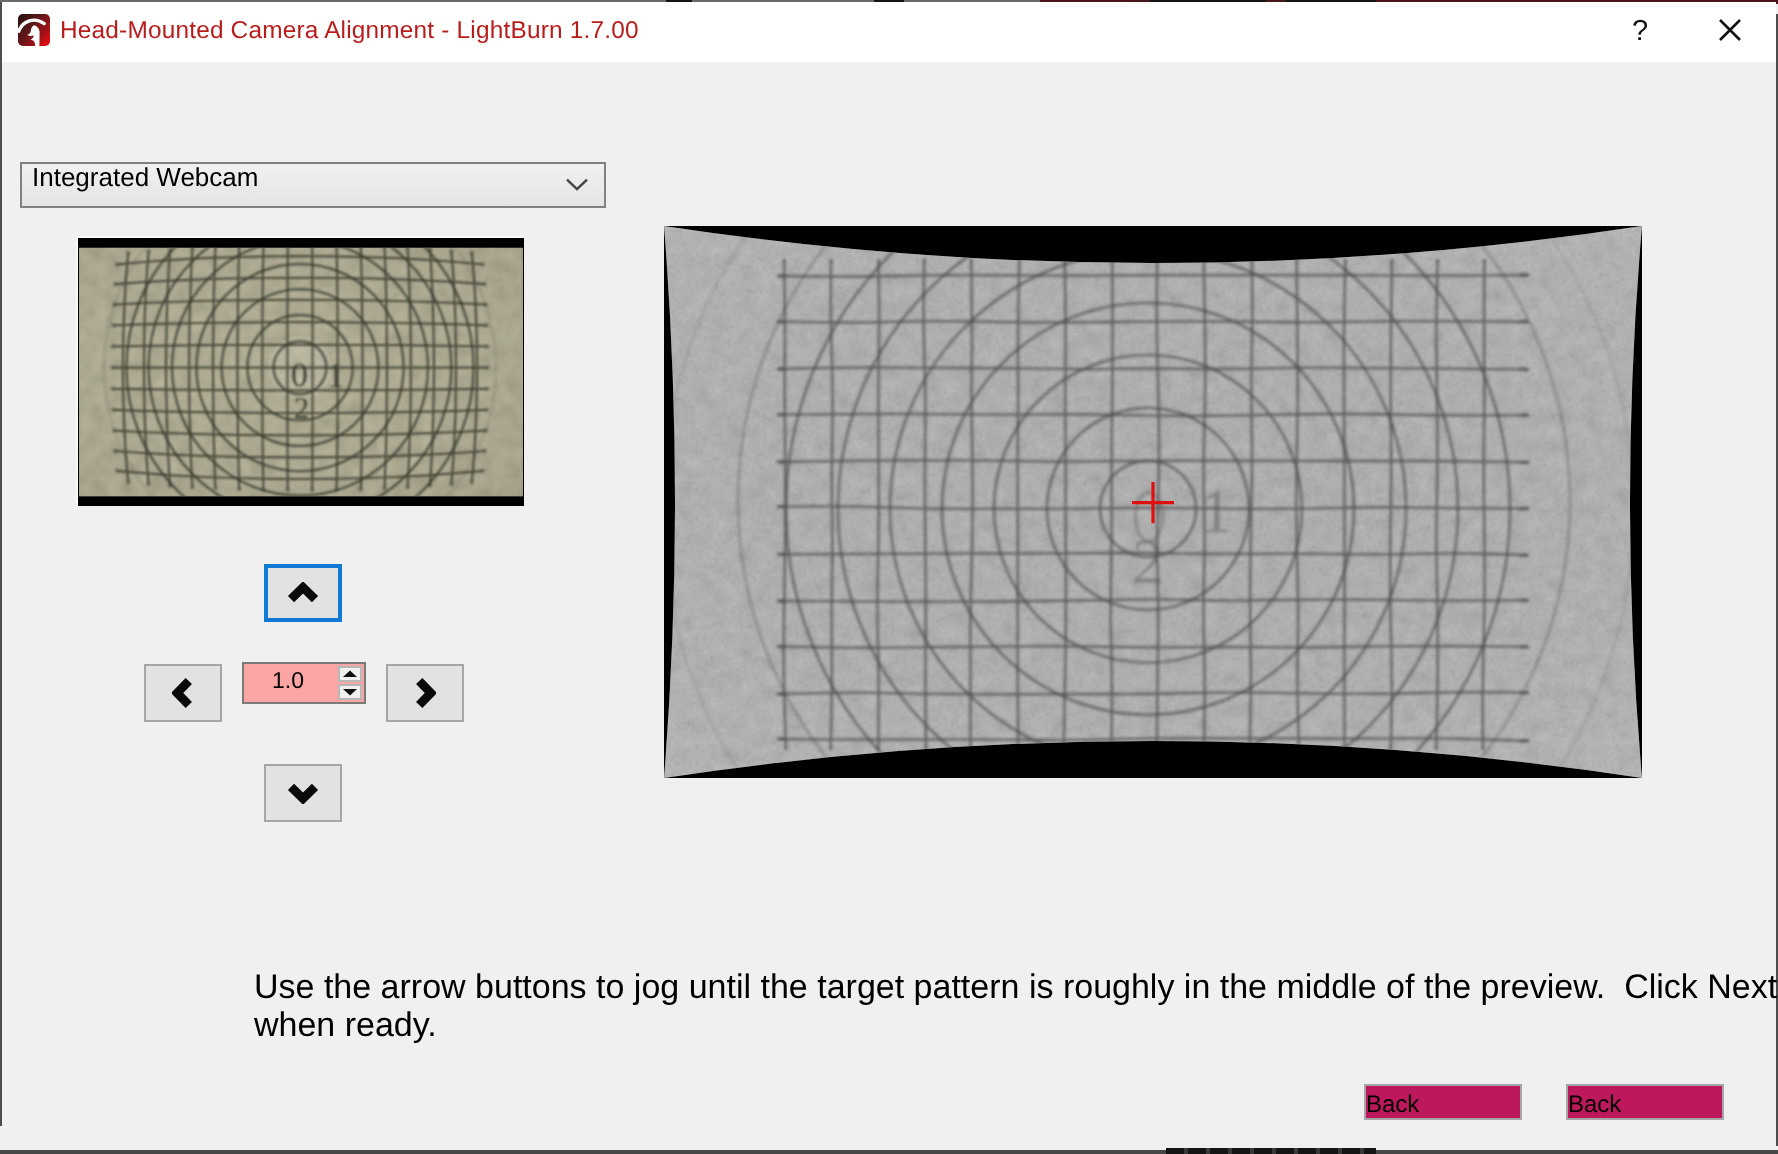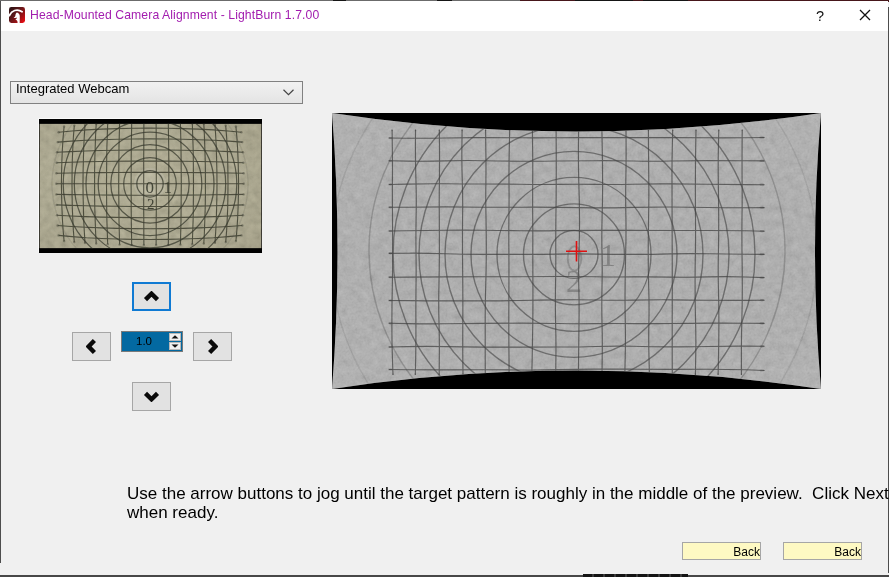--- a/index.html
+++ b/index.html
@@ -1,19 +1,19 @@
 <!DOCTYPE html>
 <html><head><meta charset="utf-8"><style>
 html,body{margin:0;padding:0}
 body{width:889px;height:577px;position:relative;overflow:hidden;
   background:#f0f0f0;font-family:"Liberation Sans",sans-serif;}
 .abs{position:absolute}
 
 #titlebar{left:1px;top:1px;width:887px;height:30px;background:#fff}
-#tl{left:30px;top:8.5px;font-size:12.2px;color:#a21caf;letter-spacing:.1px;line-height:1}
+#tl{left:30px;top:8.5px;font-size:12.2px;color:#b91c1c;letter-spacing:.1px;line-height:1}
 #qm{left:811px;top:8px;width:18px;height:18px;font-size:14.5px;color:#111;text-align:center}
 #brd-l{left:0;top:1px;width:1px;height:562px;background:#4d4d4d}
 #brd-r{left:888px;top:7px;width:1px;height:566px;background:#4d4d4d}
 #brd-b{left:0;top:575px;width:889px;height:1.6px;background:#474747}
 #brd-t{left:0;top:0;width:889px;height:1px;background:#6b6b6b}
 #brd-t2{left:520px;top:0;width:369px;height:2px;background:#46161a}
 .frag{background:#151515;height:2px;top:0}
 
 #combo{left:10px;top:81px;width:291px;height:21px;border:1px solid #818181;
   background:linear-gradient(#f1f1f1,#e4e4e4);}
@@ -22,30 +22,30 @@
 #smallprev{left:39px;top:119px;width:223px;height:134px;background:#000;box-shadow:-1px -1px 0 #fafafa}
 #largeprev{left:332px;top:113px;width:489px;height:276px;background:#000}
 
 .jbtn{width:37px;height:27px;background:#e2e2e2;border:1px solid #a6a6a6;
   display:flex;align-items:center;justify-content:center}
 #jup{left:132px;top:282px;border:2px solid #0f7ad3;width:35px;height:25px}
 #jleft{left:72px;top:332px}
 #jright{left:193px;top:332px}
 #jdown{left:132px;top:382px}
 
-#spin{left:121px;top:331px;width:60px;height:19px;background:#0369a1;border:1px solid #7a7a7a}
+#spin{left:121px;top:331px;width:60px;height:19px;background:#fca5a5;border:1px solid #7a7a7a}
 #spin .val{position:absolute;left:0;top:4px;width:44px;text-align:center;font-size:11.5px;color:#000;line-height:1}
 #spin .btns{position:absolute;right:1px;top:1px;width:12px;height:17px}
 #spin .sb{position:absolute;left:0;width:12px;height:8px;background:#f0f0f0;border:1px solid #b8b8b8;box-sizing:border-box}
 #spin .sb.up{top:0}
 #spin .sb.dn{top:9px}
 
 #instr{left:127px;top:485px;font-size:17px;color:#000;line-height:1.1}
-.pbtn{width:77px;height:16px;background:#fef9c3;border:1px solid #a6a6a6;
-  text-align:right;font-size:12px;color:#000;line-height:19px}
+.pbtn{width:77px;height:16px;background:#be185d;border:1px solid #a6a6a6;
+  text-align:left;font-size:12px;color:#000;line-height:19px}
 #back{left:682px;top:542px}
 #next{left:783px;top:542px}
 </style></head>
 <body>
 <div class="abs" id="brd-t"></div>
 <div class="abs" id="brd-t2"></div>
 <div class="abs frag" style="left:333px;width:13px"></div>
 <div class="abs frag" style="left:437px;width:15px"></div>
 <div class="abs frag" style="left:575px;width:58px;height:3px"></div>
 <div class="abs frag" style="left:643px;width:45px;height:3px"></div>

